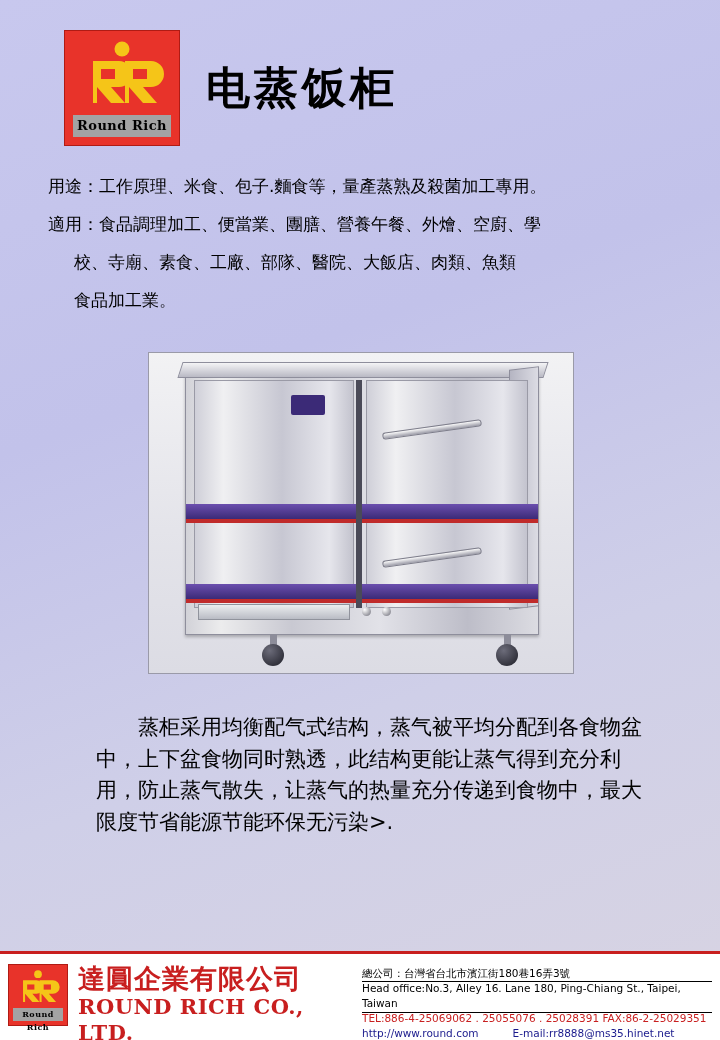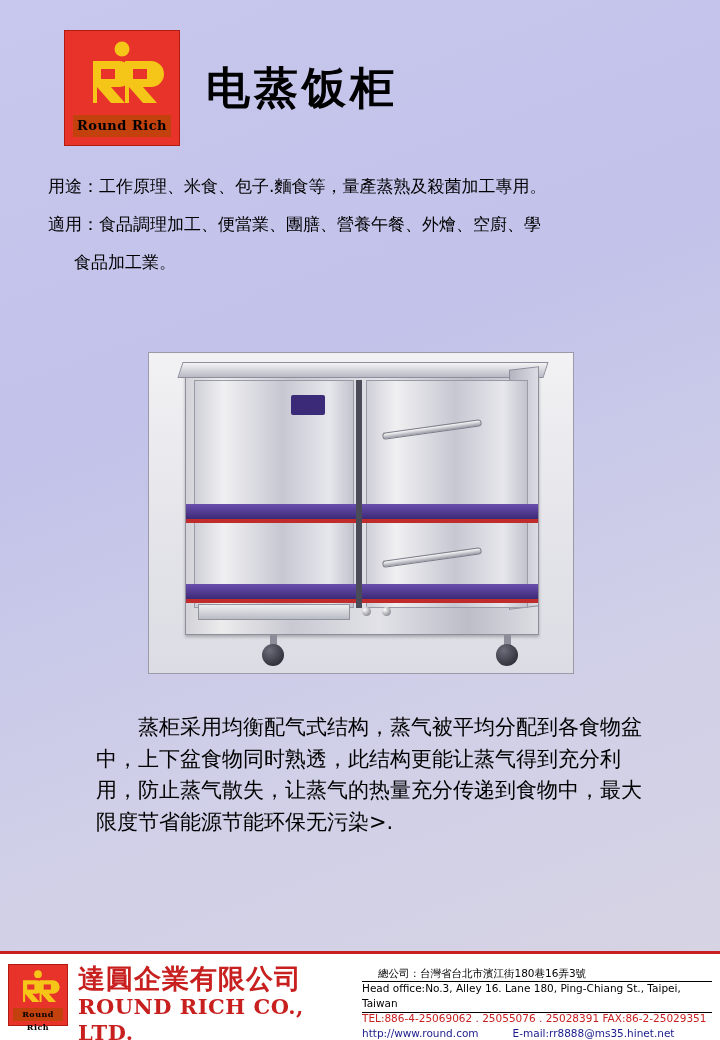--- a/index.html
+++ b/index.html
@@ -41,21 +41,21 @@
     height: 62px;
     position: relative;
   }
   .logo-mark svg { display:block; }
   .logo-caption {
     position: absolute;
     bottom: 8px;
     left: 8px;
     right: 8px;
     height: 22px;
-    background: #c2410c;
+    background: #a3a3a3;
     color: #000000;
     font-family: "DejaVu Serif", "Liberation Serif", serif;
     font-weight: bold;
     font-size: 13px;
     line-height: 22px;
     text-align: center;
     letter-spacing: 0.5px;
   }
   .title-main {
     margin-left: 26px;
@@ -291,21 +291,21 @@
   .f-contact {
     position: absolute;
     left: 362px;
     top: 12px;
     width: 350px;
     font-size: 10.5px;
     line-height: 1.42;
     color: #000;
     font-family: "DejaVu Sans", "Liberation Sans", sans-serif;
   }
-  .f-contact .addr-cn { color: #000; margin-left: 16px; }
+  .f-contact .addr-cn { color: #000; }
   .f-contact .addr-en { color: #000; }
   .f-contact .tel { color: #c81f1f; }
   .f-contact .web {
     display: flex;
     gap: 34px;
     color: #1a1a8c;
   }
   .f-rule {
     position: absolute;
     left: 362px;
@@ -331,20 +331,21 @@
       </svg>
     </div>
     <div class="logo-caption">Round Rich</div>
   </div>
   <div class="title-main">电蒸饭柜</div>
 </div>
 
 <div class="intro">
   <p class="line1">用途：工作原理、米食、包子.麵食等，量產蒸熟及殺菌加工專用。</p>
   <p class="line2">適用：食品調理加工、便當業、團膳、營養午餐、外燴、空廚、學</p>
+  <p class="line3">校、寺廟、素食、工廠、部隊、醫院、大飯店、肉類、魚類</p>
   <p class="line4">食品加工業。</p>
 </div>
 
 <div class="product-figure">
   <div class="pf-bg"></div>
   <div class="cabinet">
     <div class="cab-top"></div>
     <div class="side-panel"></div>
 
     <div class="door left">

